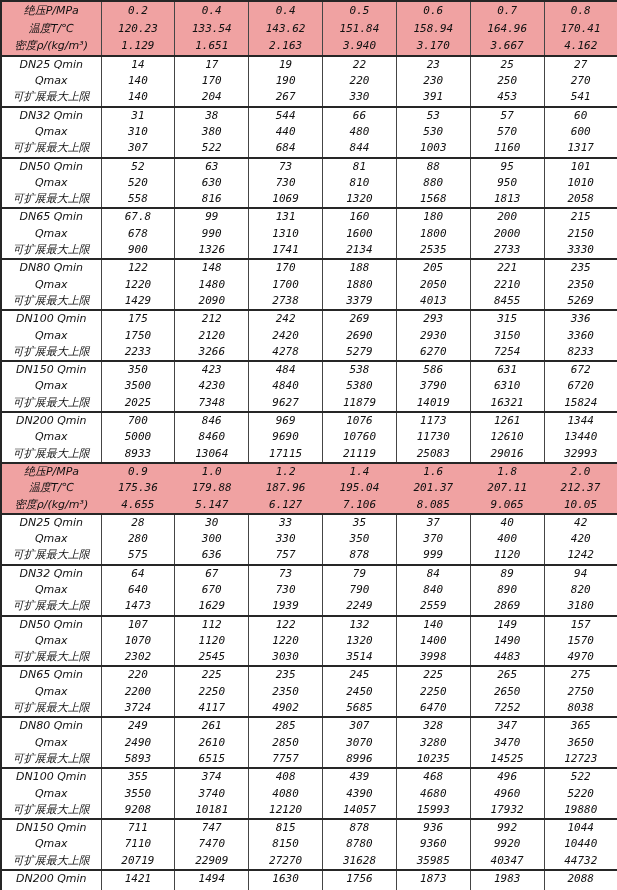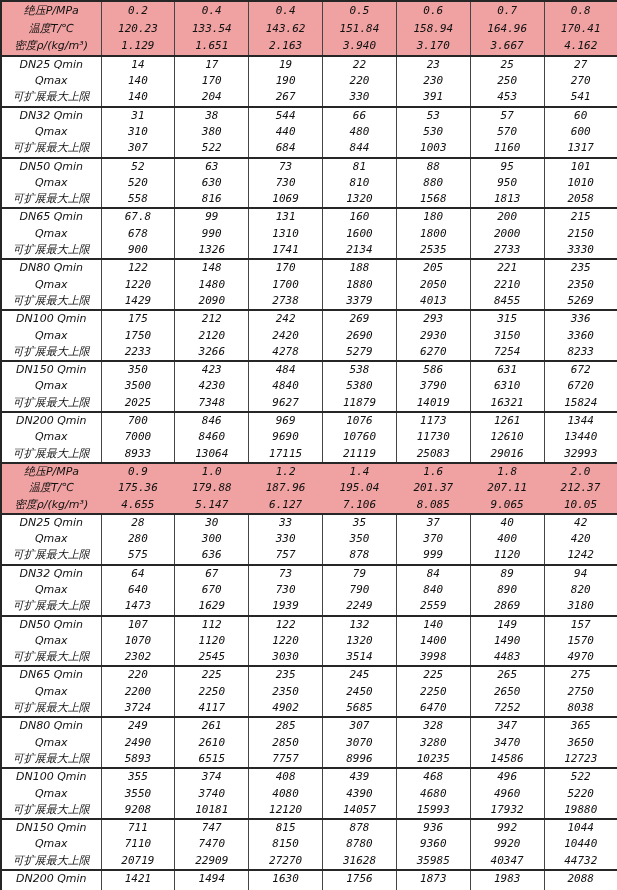--- a/index.html
+++ b/index.html
@@ -303,21 +303,21 @@
           <td>700</td>
           <td>846</td>
           <td>969</td>
           <td>1076</td>
           <td>1173</td>
           <td>1261</td>
           <td>1344</td>
         </tr>
         <tr>
           <td class="lbl">Qmax</td>
-          <td>7000</td>
+          <td>5000</td>
           <td>8460</td>
           <td>9690</td>
           <td>10760</td>
           <td>11730</td>
           <td>12610</td>
           <td>13440</td>
         </tr>
         <tr>
           <td class="lbl">可扩展最大上限</td>
           <td>8933</td>
@@ -498,21 +498,21 @@
           <td>3470</td>
           <td>3650</td>
         </tr>
         <tr>
           <td class="lbl">可扩展最大上限</td>
           <td>5893</td>
           <td>6515</td>
           <td>7757</td>
           <td>8996</td>
           <td>10235</td>
-          <td>14586</td>
+          <td>14525</td>
           <td>12723</td>
         </tr>
         <tr class="block-top">
           <td class="lbl">DN100 Qmin</td>
           <td>355</td>
           <td>374</td>
           <td>408</td>
           <td>439</td>
           <td>468</td>
           <td>496</td>

